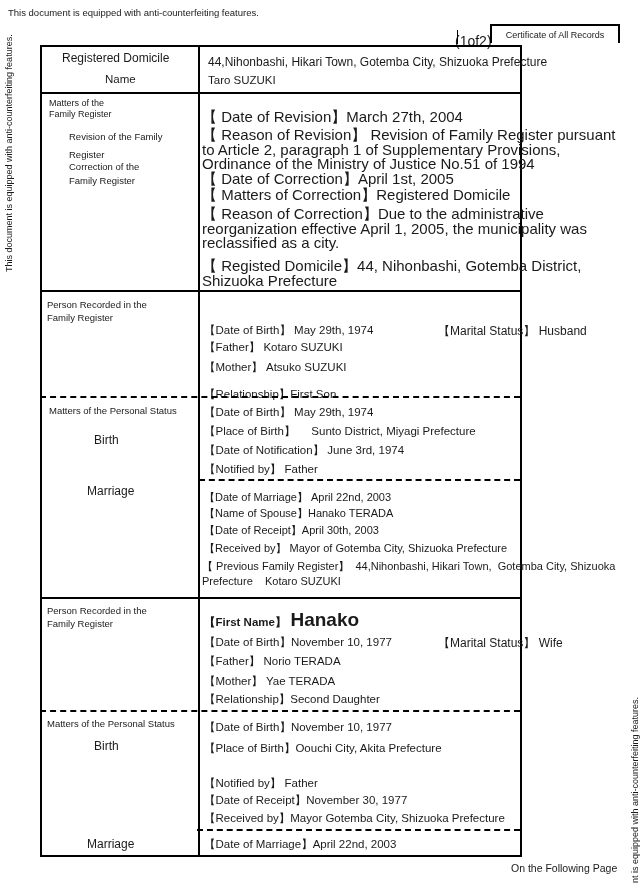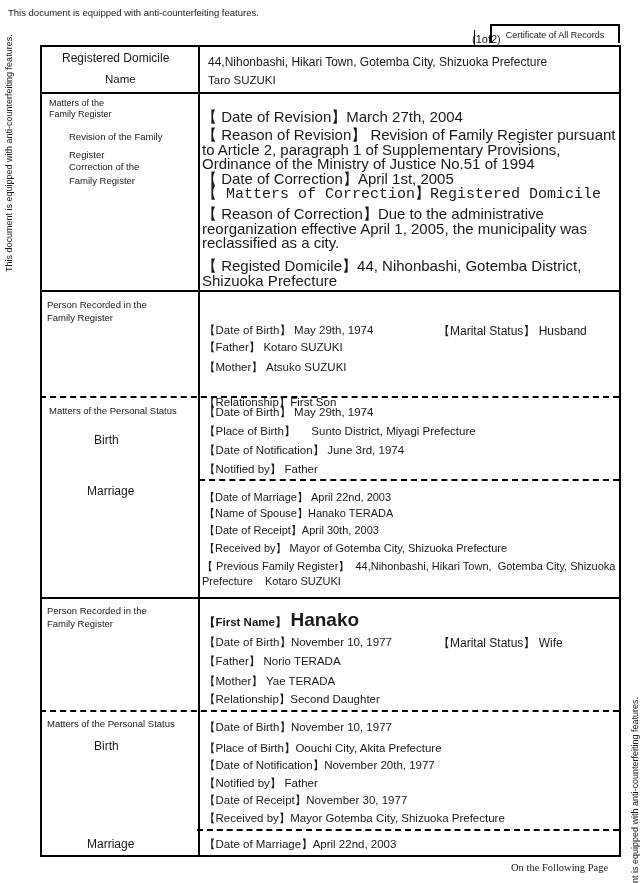--- a/index.html
+++ b/index.html
@@ -2,35 +2,35 @@
 <html><head>
 <meta charset="utf-8">
 <style>
   html, body { margin:0; padding:0; background:#fff; }
   body { width:642px; height:883px; position:relative; overflow:hidden;
          font-family:"Liberation Sans", sans-serif; color:#1a1a1a; }
   .abs { position:absolute; white-space:nowrap; }
   .notice-top { left:8px; top:7px; font-size:9.5px; }
   .notice-left { left:4px; top:272px; font-size:9px; transform-origin:0 0; transform:rotate(-90deg); }
   .notice-right { left:630px; top:883px; font-size:9px; transform-origin:0 0; transform:rotate(-90deg); }
-  .page-num { left:472px; top:33px; font-size:11px; }
+  .page-num { left:455px; top:33px; font-size:14px; }
   .page-num::before { content:""; position:absolute; left:2px; top:-3px; width:1px; height:14px; background:#000; }
   .cert-box { left:490px; top:24px; width:130px; height:19px; border:2px solid #000; border-bottom:none; font-size:9px;
               display:flex; align-items:center; justify-content:center; box-sizing:border-box; }
-  .table { position:absolute; left:40px; top:45px; width:581px; height:812px; border:2px solid #000; box-sizing:border-box; }
+  .table { position:absolute; left:40px; top:45px; width:482px; height:812px; border:2px solid #000; box-sizing:border-box; }
   .vline { position:absolute; left:156px; top:0; bottom:0; width:2px; background:#000; }
   .hsolid { position:absolute; left:0; right:0; height:2px; background:#000; }
   .hdash { position:absolute; height:0; border-top:2px dashed #000; }
   .lbl { position:absolute; font-size:9.5px; line-height:13px; white-space:normal; }
   .lbl-big { position:absolute; font-size:12px; white-space:nowrap; }
   .rt { position:absolute; left:162px; font-size:11.5px; white-space:nowrap; }
   .rtw { position:absolute; left:160px; width:416px; font-size:15px; line-height:14.5px; white-space:normal; }
   .fname { font-size:19px; margin-left:4px; }
   .ms { position:absolute; left:396px; font-size:12px; white-space:nowrap; }
-  .footer { left:511px; top:862px; font-size:10.5px;font-family:Liberation Serif, serif; }
+  .footer { left:511px; top:862px; font-size:10.5px; }
 </style>
 </head>
 <body>
 
 <div class="abs notice-top">This document is equipped with anti-counterfeiting features.</div>
 <div class="abs notice-left">This document is equipped with anti-counterfeiting features.</div>
 <div class="abs notice-right">nt is equipped with anti-counterfeiting features.</div>
 
 <div class="abs page-num">(1of2)</div>
 <div class="abs cert-box">
@@ -46,31 +46,31 @@
   <div class="rt" style="left:166px;top:27px;">Taro SUZUKI</div>
   <div class="hsolid" style="top:45px;"></div>
 
   <div class="lbl" style="left:7px;top:51px;width:80px;font-size:9px;line-height:11px;">Matters of the Family Register</div>
   <div class="lbl" style="left:27px;top:81px;width:120px;line-height:18px;">Revision of the Family Register</div>
   <div class="lbl" style="left:27px;top:113px;width:100px;line-height:13.5px;">Correction of the Family Register</div>
 
   <div class="rtw" style="top:63px;">【 Date of Revision】March 27th, 2004</div>
   <div class="rtw" style="top:81px;">【 Reason of Revision】 Revision of Family Register pursuant to Article 2, paragraph 1 of Supplementary Provisions, Ordinance of the Ministry of Justice No.51 of 1994</div>
   <div class="rtw" style="top:125px;">【 Date of Correction】April 1st, 2005</div>
-  <div class="rtw" style="top:141px;font-family:Liberation Mono, monospace;">【 Matters of Correction】Registered Domicile</div>
+  <div class="rtw" style="top:141px;">【 Matters of Correction】Registered Domicile</div>
   <div class="rtw" style="top:160px;">【 Reason of Correction】Due to the administrative reorganization effective April 1, 2005,  the municipality was reclassified as a city.</div>
   <div class="rtw" style="top:212px;">【 Registed Domicile】44, Nihonbashi, Gotemba District, Shizuoka Prefecture</div>
   <div class="hsolid" style="top:243px;"></div>
 
   <div class="lbl" style="left:5px;top:251px;width:120px;font-size:9.5px;line-height:13px;">Person Recorded in the Family Register</div>
   <div class="rt" style="top:276px;">【Date of Birth】 May 29th, 1974</div>
   <div class="ms" style="top:276px;">【Marital Status】  Husband</div>
   <div class="rt" style="top:293px;">【Father】  Kotaro SUZUKI</div>
   <div class="rt" style="top:313px;">【Mother】  Atsuko SUZUKI</div>
-  <div class="rt" style="top:348px;">【Relationship】First Son</div>
+  <div class="rt" style="top:340px;">【Relationship】First Son</div>
   <div class="hdash" style="left:-2px;right:0;top:349px;"></div>
 
   <div class="lbl" style="left:7px;top:357px;width:130px;">Matters of the Personal Status</div>
   <div class="lbl-big" style="left:52px;top:386px;">Birth</div>
   <div class="rt" style="top:358px;">【Date of Birth】  May 29th, 1974</div>
   <div class="rt" style="top:377px;white-space:pre;">【Place of Birth】     Sunto District, Miyagi Prefecture</div>
   <div class="rt" style="top:396px;">【Date of Notification】 June 3rd, 1974</div>
   <div class="rt" style="top:415px;">【Notified by】  Father</div>
   <div class="hdash" style="left:157px;right:0;top:432px;"></div>
 
@@ -88,21 +88,20 @@
   <div class="ms" style="top:588px;">【Marital Status】  Wife</div>
   <div class="rt" style="top:607px;">【Father】 Norio TERADA</div>
   <div class="rt" style="top:627px;">【Mother】 Yae TERADA</div>
   <div class="rt" style="top:645px;">【Relationship】Second Daughter</div>
   <div class="hdash" style="left:-2px;right:0;top:663px;"></div>
 
   <div class="lbl" style="left:5px;top:670px;width:130px;">Matters of the Personal Status</div>
   <div class="lbl-big" style="left:52px;top:692px;">Birth</div>
   <div class="rt" style="top:673px;">【Date of Birth】November 10,  1977</div>
   <div class="rt" style="top:694px;">【Place of Birth】Oouchi City, Akita Prefecture</div>
-  <div class="rt" style="top:711px;">【Date of Notification】November  20th, 1977</div>
   <div class="rt" style="top:729px;">【Notified by】  Father</div>
   <div class="rt" style="top:746px;">【Date of Receipt】November 30, 1977</div>
   <div class="rt" style="top:764px;">【Received by】Mayor Gotemba City,  Shizuoka Prefecture</div>
   <div class="hdash" style="left:155px;right:0;top:782px;"></div>
 
   <div class="lbl-big" style="left:45px;top:790px;">Marriage</div>
   <div class="rt" style="top:790px;">【Date of Marriage】April 22nd, 2003</div>
 </div>
 
 <div class="abs footer">On the Following Page</div>

